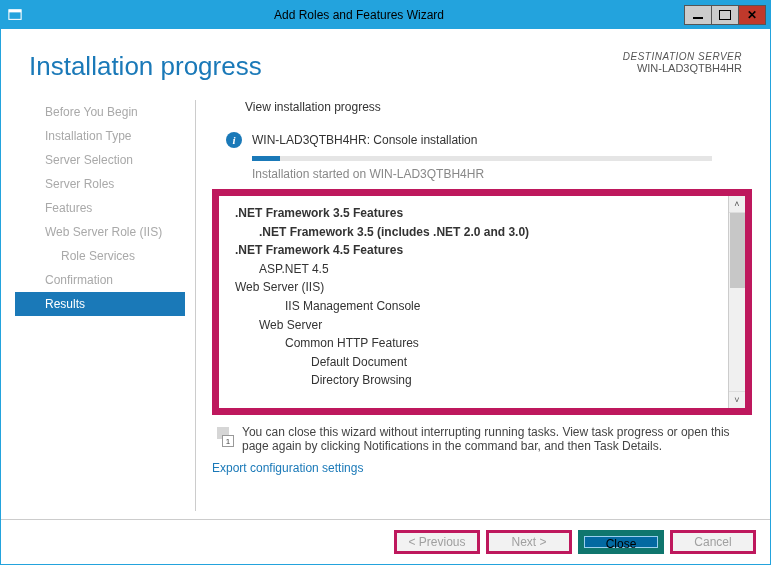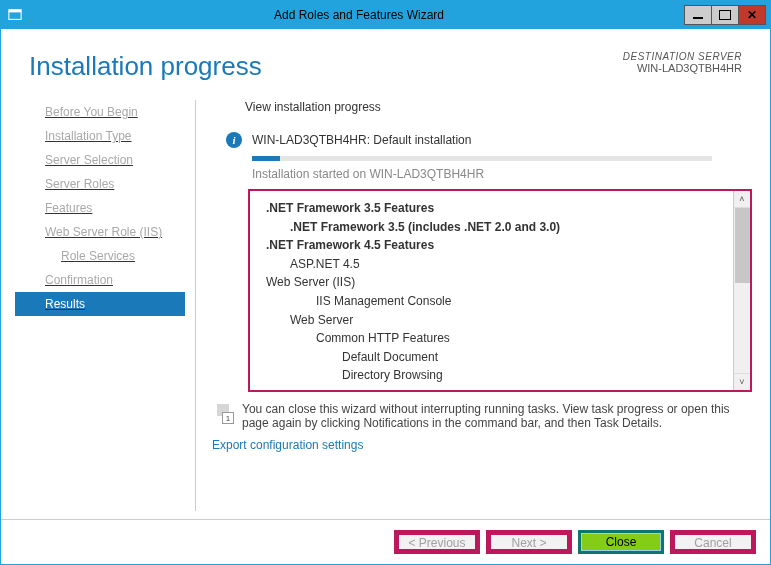--- a/index.html
+++ b/index.html
@@ -71,21 +71,20 @@
   .dest .lbl { font-size:10px; letter-spacing:0.5px;font-style:italic; }
   .body {
     flex:1;
     display:flex;
     padding: 0 14px 0 14px;
     overflow:hidden;
   }
   .sidebar {
     width: 170px;
     padding-top: 8px;
-    text-decoration: underline;
   }
   .sidebar .step {
     padding: 5px 10px 5px 30px;
     color: #a9a9a9;
     font-size: 12px;
   }
   .sidebar .step.sub { padding-left:46px; }
   .sidebar .step.active {
     background:#1a79b8;
     color:#fff;
@@ -108,24 +107,23 @@
     width:16px;height:16px;border-radius:50%;background:#1a79b8;color:#fff;
     display:flex;align-items:center;justify-content:center;font-size:11px;font-style:italic;font-family:Georgia,serif;font-weight:bold;margin-right:10px;
   }
   .progress-wrap { padding-left:40px; margin-bottom:6px;}
   .progress {
     height:5px;width:460px;background:#e5e5e5;position:relative;
   }
   .progress .bar { height:100%;background:#1a79b8;width:6%; }
   .substatus { padding-left:40px;color:#888;font-size:12px;margin-bottom:8px;}
   .feature-box {
-    border:2px solid #be185d;
-    display:flex;
-    height:203px;
-    margin-left:36px;
+    border:7px solid #be185d;
+    display:flex;
+    height:226px;
   }
   .feature-content {
     flex:1;
     padding:8px 6px;
     overflow:hidden;
     font-size:12px;
     line-height:1.55;
   }
   .b { font-weight:600; }
   .lvl1 { padding-left:10px; }
@@ -162,26 +160,26 @@
   }
   .footer {
     border-top:1px solid #ccc;
     padding:10px 14px;
     display:flex;
     justify-content:flex-end;
     gap:6px;
   }
   .footer button {
     width:86px;height:24px;
-    border:5px solid #be185d;
+    border:3px solid #be185d;
     background:#f2f2f2;
     font-family:inherit;font-size:12px;
   }
   .footer button:disabled{color:#a0a0a0;}
-  .footer button.primary{border:3px solid #0f766e;background:#84cc16;box-shadow:inset 0 0 0 1px #9ad0ef;}
+  .footer button.primary{border:6px solid #0f766e;background:#0369a1;box-shadow:inset 0 0 0 1px #9ad0ef;}
 </style>
 </head>
 <body>
 
 <div class="window">
 
   <div class="titlebar">
     <div class="sysicon">
       <svg width="14" height="14" viewBox="0 0 16 16">
           <rect x="1" y="2" width="14" height="11" fill="none" stroke="#fff" stroke-width="1.2"></rect>
@@ -217,21 +215,21 @@
       <div class="step active">Results</div>
     </div>
 
     <div class="divider"></div>
 
     <div class="main">
       <div class="caption">View installation progress</div>
 
       <div class="status-row">
         <div class="iicon">i</div>
-        <div>WIN-LAD3QTBH4HR: Default installation</div>
+        <div>WIN-LAD3QTBH4HR: Console installation</div>
       </div>
       <div class="progress-wrap">
         <div class="progress">
           <div class="bar" style="width: 6%;"></div>
         </div>
       </div>
       <div class="substatus">Installation started on WIN-LAD3QTBH4HR</div>
 
       <div class="feature-box">
         <div class="feature-content" id="feature-content">

